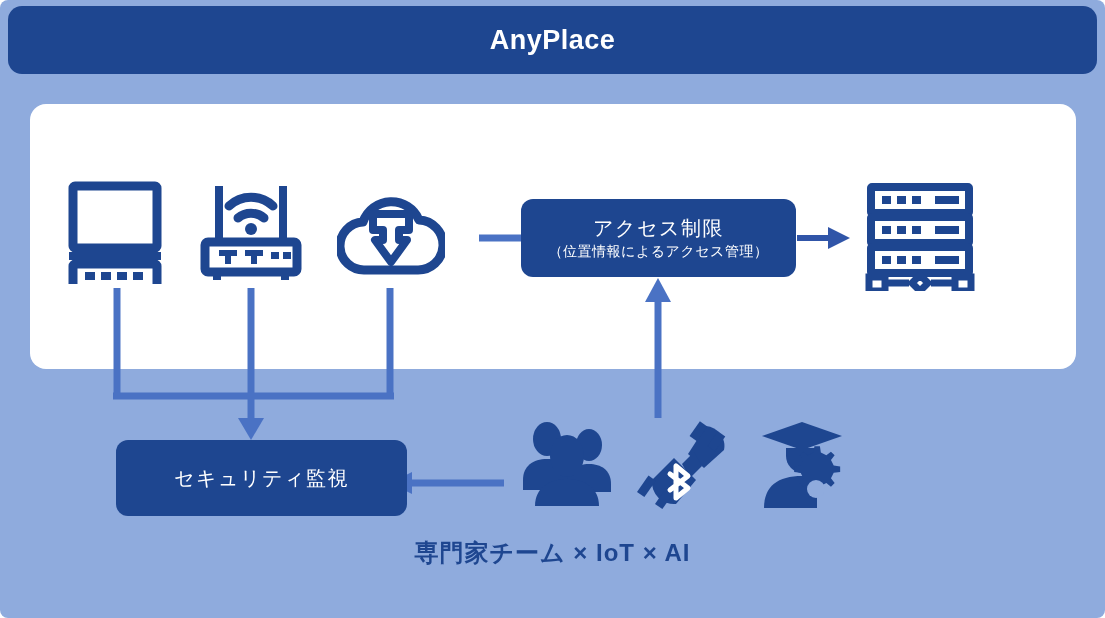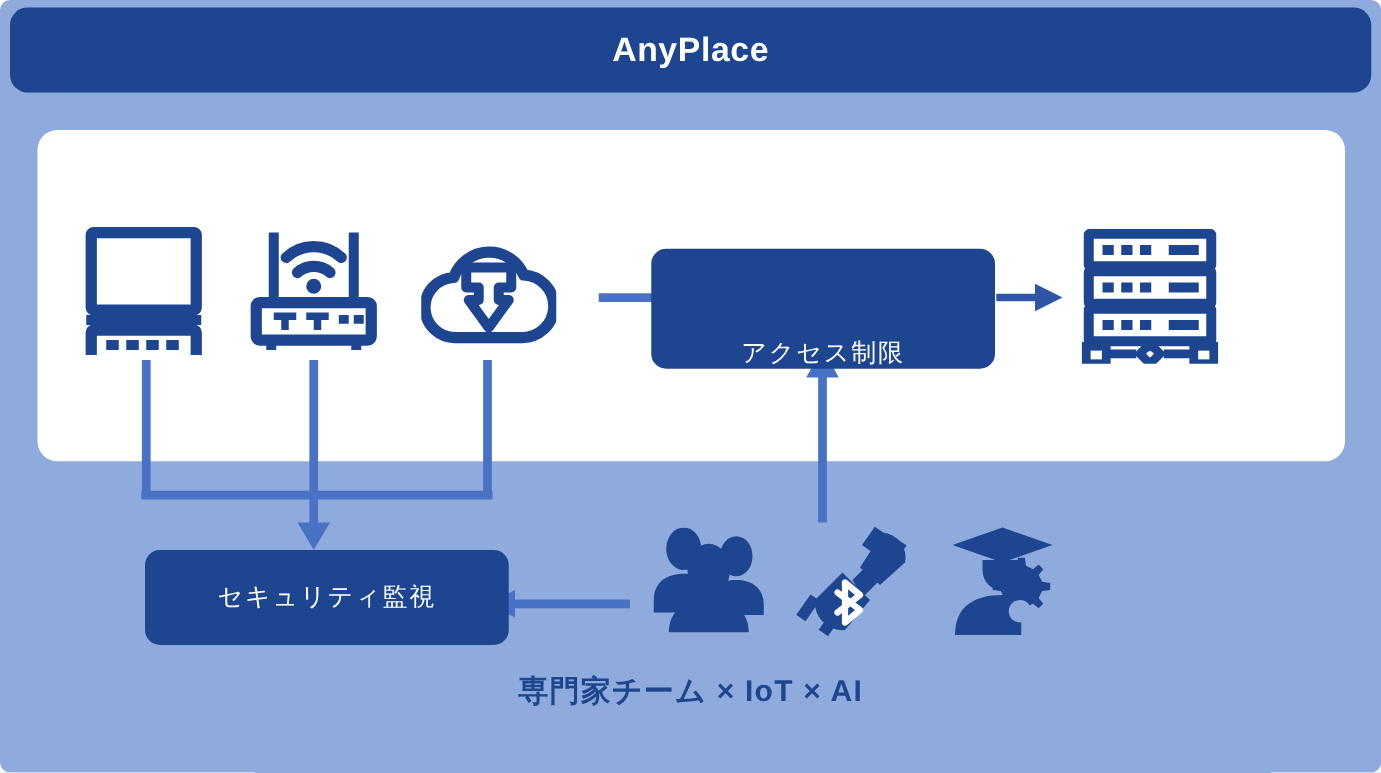--- a/index.html
+++ b/index.html
@@ -59,21 +59,21 @@
     font-size: 20px;
     letter-spacing: 1.5px;
     line-height: 1.2;
   }
   .blue-box .bb-sub {
     font-size: 14px;
     letter-spacing: 0.5px;
     margin-top: 3px;
     line-height: 1.2;
   }
-  #access-box { left: 521px; top: 199px; width: 275px; height: 96px; justify-content: flex-end; }
+  #access-box { left: 521px; top: 199px; width: 275px; height: 78px; }
   #security-box { left: 116px; top: 440px; width: 291px; height: 76px; }
 
   
   #connectors {
     position: absolute; left: 0; top: 0;
     width: 1105px; height: 618px;
     pointer-events: none;
   }
   
   #bottom-caption {
@@ -170,20 +170,21 @@
 
   <div class="icon-box" style="left:337px; top:190px;">
     <svg width="108" height="86" viewBox="0 0 108 86">
       <path d="M28 80 A24 24 0 0 1 26 32 A30 30 0 0 1 82 30 A24 24 0 0 1 80 80 Z" fill="none" stroke="#1e4690" stroke-width="9" stroke-linejoin="round"></path>
       <path d="M36 24 L72 24 L72 40 L62 40 L62 50 L70 50 L54 72 L38 50 L46 50 L46 40 L36 40 Z" fill="none" stroke="#1e4690" stroke-width="8" stroke-linejoin="round"></path>
     </svg>
   </div>
 
   <div class="blue-box" id="access-box">
     <div class="bb-title">アクセス制限</div>
+    <div class="bb-sub">（位置情報によるアクセス管理）</div>
   </div>
 
   <div class="icon-box" style="left:865px; top:183px;">
     <svg width="110" height="108" viewBox="0 0 110 108">
       <g fill="none" stroke="#1e4690" stroke-width="8">
         <rect x="6" y="4" width="98" height="26" rx="1"></rect>
         <rect x="6" y="34" width="98" height="26" rx="1"></rect>
         <rect x="6" y="64" width="98" height="26" rx="1"></rect>
       </g>
       <g fill="#1e4690">

